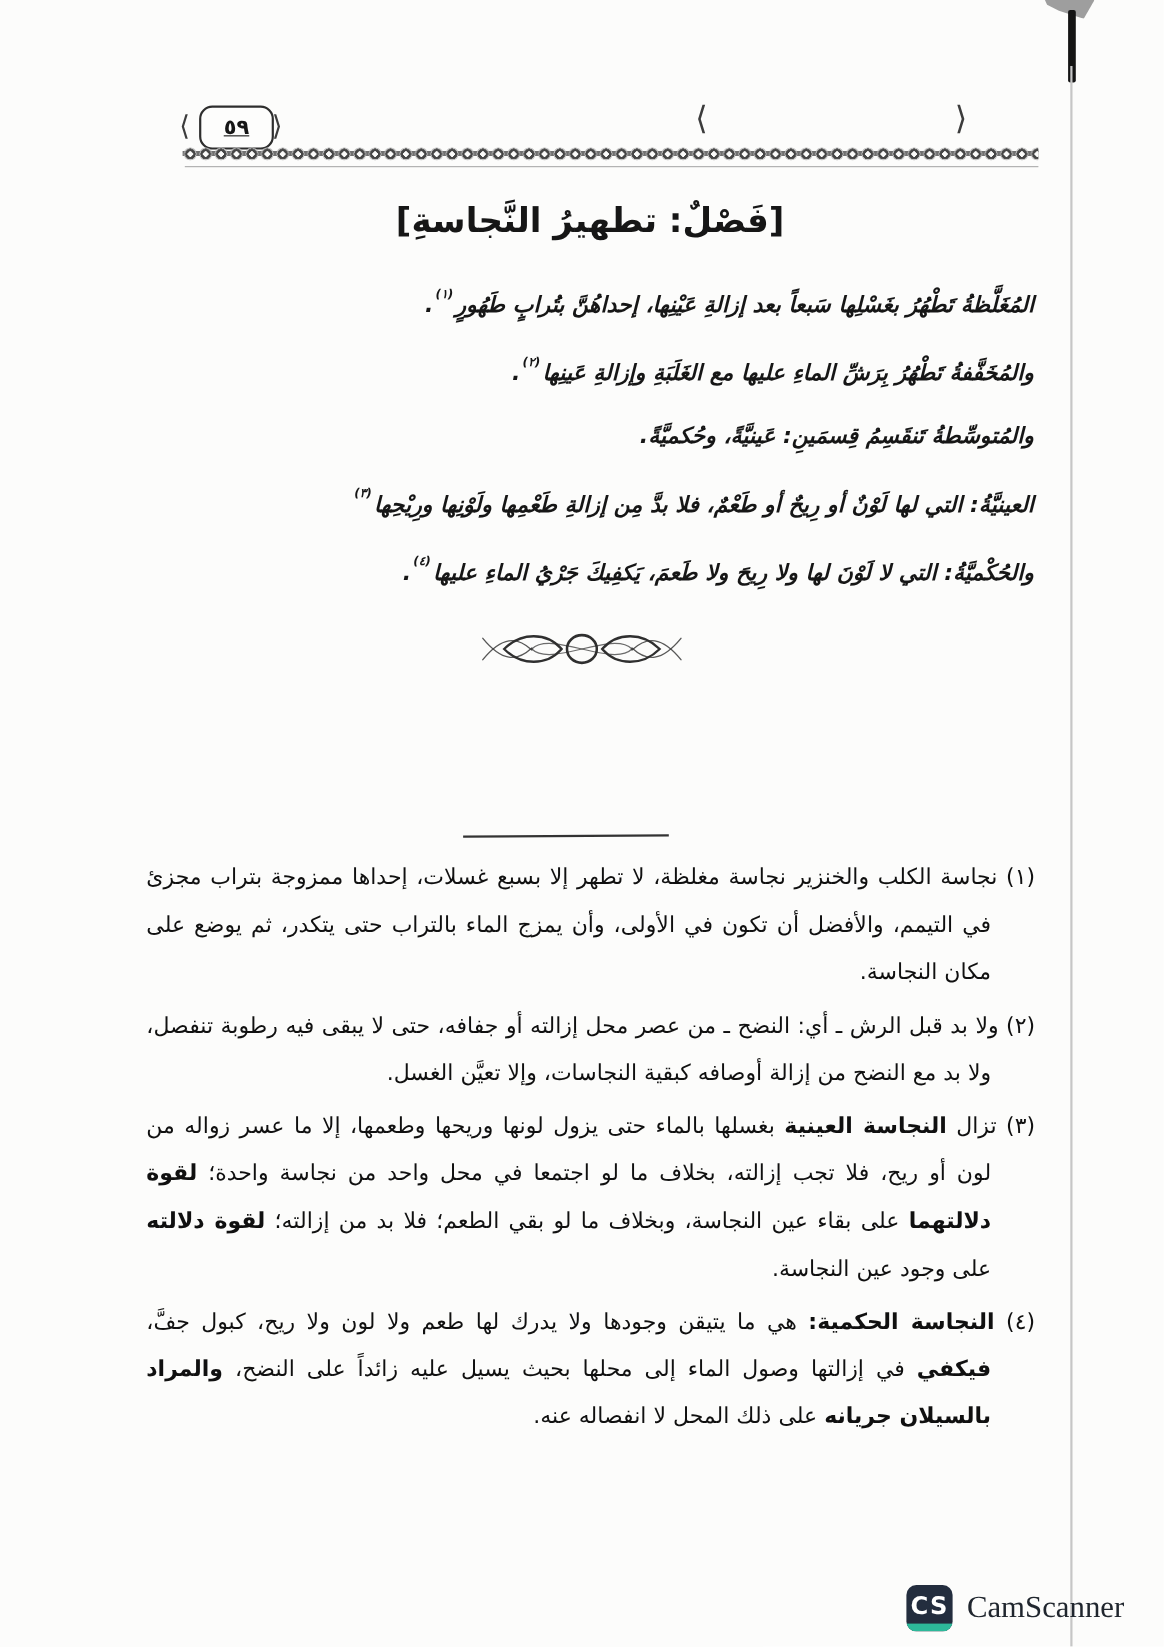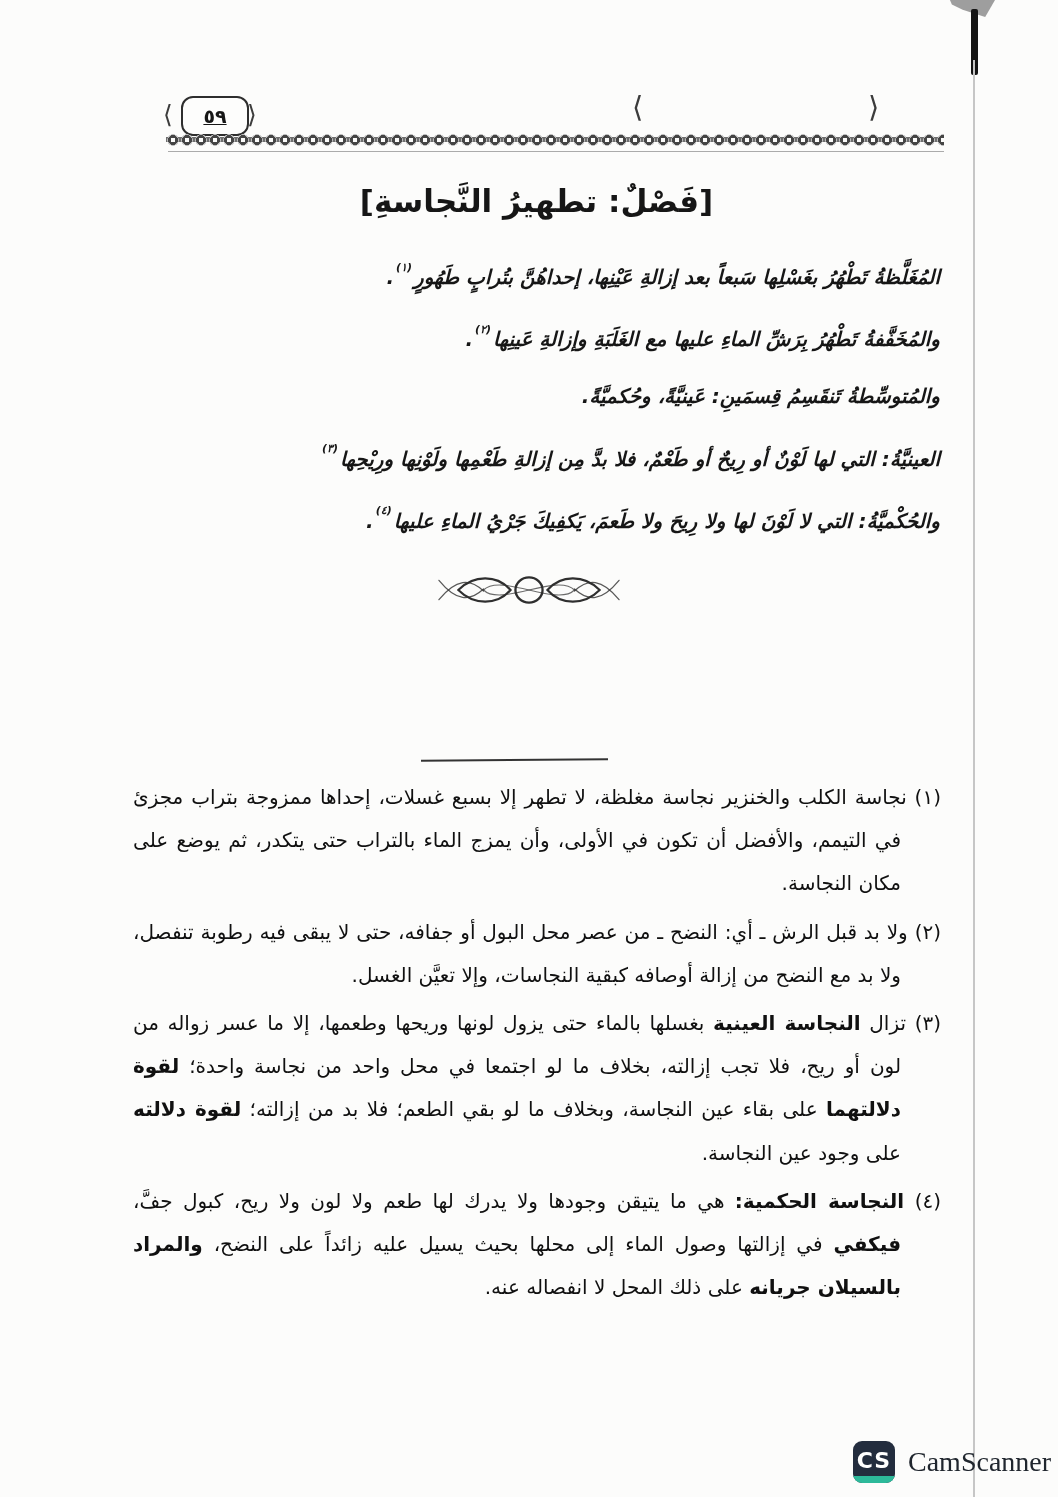--- a/index.html
+++ b/index.html
@@ -66,21 +66,21 @@
 
   
   #scan-edge-line{position:absolute;left:973px;top:60px;height:1437px;width:2px;background:#c6c6c6;}
   #scan-edge-dark{position:absolute;left:971px;top:9px;height:66px;width:7px;background:#141414;border-radius:2px;}
   #scan-corner-smudge{
     position:absolute;left:946px;top:0;width:49px;height:17px;background:#8d8d8d;opacity:.85;
     clip-path:polygon(8% 0,100% 0,80% 100%,34% 58%,12% 26%);
   }
 
   
-  #camscanner{position:absolute;left:853px;top:1441px;display:flex;align-items:center;gap:13px;}
+  #camscanner{position:absolute;left:824px;top:1441px;display:flex;align-items:center;gap:13px;}
   #cs-badge{
     position:relative;width:42px;height:42px;border-radius:9px;overflow:hidden;
     background:var(--badge-bg);display:flex;align-items:center;justify-content:center;
     color:#fff;font-size:22px;font-weight:700;letter-spacing:1px;
   }
   #cs-badge .accent{position:absolute;left:0;right:0;bottom:0;height:7px;background:var(--badge-accent);}
   #cs-badge .cs-text{position:relative;top:-2px;}
   #cs-label{font-family:"Liberation Serif","DejaVu Serif",serif;font-size:28px;color:var(--scanner-text);}
 </style>
 </head>
@@ -116,21 +116,21 @@
     <path d="M2 32 C 20 10, 34 10, 48 23" stroke-width="1.3" opacity="0.8"></path>
     <path d="M188 12 C 170 34, 156 34, 142 21" stroke-width="1.3" opacity="0.8"></path>
     <path d="M188 32 C 170 10, 156 10, 142 23" stroke-width="1.3" opacity="0.8"></path>
     <path d="M48 22 C 66 4, 124 40, 142 22" stroke-width="1.2" opacity="0.7"></path>
     <path d="M48 22 C 66 40, 124 4, 142 22" stroke-width="1.2" opacity="0.7"></path>
   </svg>
 
   <div id="fn-separator"></div>
   <div id="footnotes">
       <p class="footnote"><span class="fn-marker">(١) </span><span>نجاسة الكلب والخنزير نجاسة مغلظة، لا تطهر إلا بسبع غسلات، إحداها ممزوجة بتراب مجزئ في التيمم، والأفضل أن تكون في الأولى، وأن يمزج الماء بالتراب حتى يتكدر، ثم يوضع على مكان النجاسة.</span></p>
-      <p class="footnote"><span class="fn-marker">(٢) </span><span>ولا بد قبل الرش ـ أي: النضح ـ من عصر محل البول أو جفافه، حتى لا يبقى فيه رطوبة تنفصل، ولا بد مع النضح من إزالة أوصافه كبقية النجاسات، وإلا تعيَّن الغسل.</span></p>
+      <p class="footnote"><span class="fn-marker">(٢) </span><span>ولا بد قبل الرش ـ أي: النضح ـ من عصر محل إزالته أو جفافه، حتى لا يبقى فيه رطوبة تنفصل، ولا بد مع النضح من إزالة أوصافه كبقية النجاسات، وإلا تعيَّن الغسل.</span></p>
       <p class="footnote"><span class="fn-marker">(٣) </span><span>تزال </span><span class="fn-bold">النجاسة العينية</span><span> بغسلها بالماء حتى يزول لونها وريحها وطعمها، إلا ما عسر زواله من لون أو ريح، فلا تجب إزالته، بخلاف ما لو اجتمعا في محل واحد من نجاسة واحدة؛ </span><span class="fn-bold">لقوة دلالتهما</span><span> على بقاء عين النجاسة، وبخلاف ما لو بقي الطعم؛ فلا بد من إزالته؛ </span><span class="fn-bold">لقوة دلالته</span><span> على وجود عين النجاسة.</span></p>
       <p class="footnote"><span class="fn-marker">(٤) </span><span class="fn-bold">النجاسة الحكمية:</span><span> هي ما يتيقن وجودها ولا يدرك لها طعم ولا لون ولا ريح، كبول جفَّ، </span><span class="fn-bold">فيكفي</span><span> في إزالتها وصول الماء إلى محلها بحيث يسيل عليه زائداً على النضح، </span><span class="fn-bold">والمراد بالسيلان جريانه</span><span> على ذلك المحل لا انفصاله عنه.</span></p>
     </div>
 
   <div id="scan-corner-smudge"></div>
   <div id="scan-edge-dark"></div>
   <div id="scan-edge-line"></div>
 
   <div id="camscanner">
     <div id="cs-badge">

